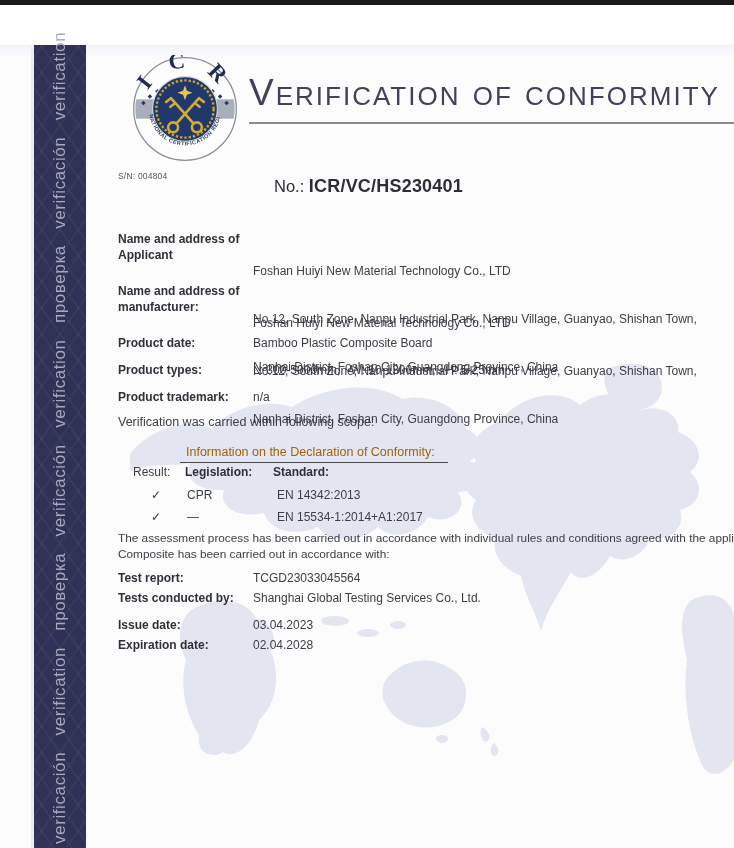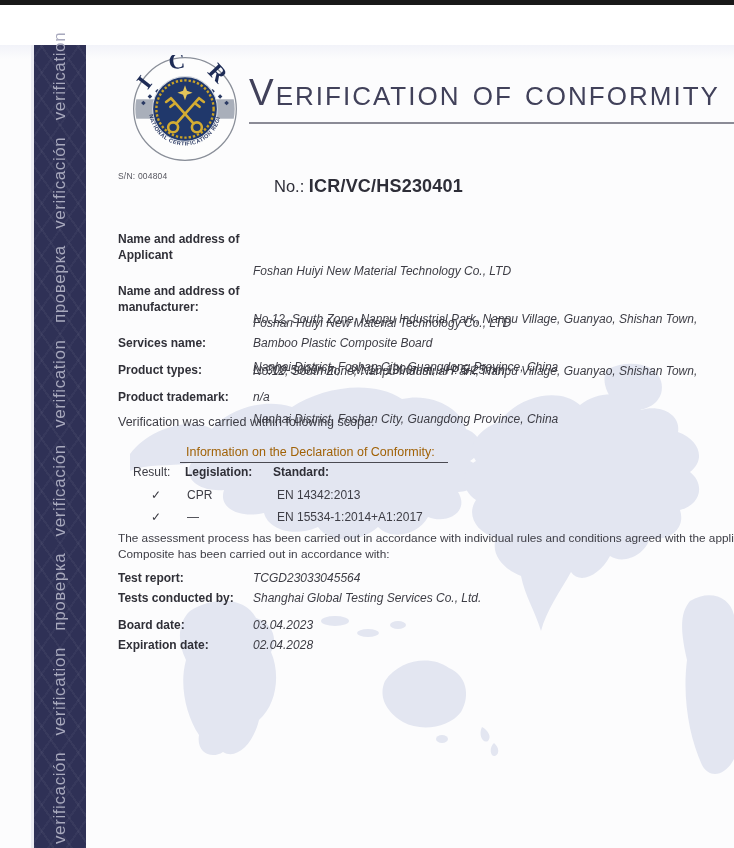--- a/index.html
+++ b/index.html
@@ -37,21 +37,21 @@
     font-variant:small-caps; letter-spacing:2px; color:#41415a; white-space:nowrap;text-align:center; }
   .title-underline { position:absolute; left:249px; top:122px; width:485px; height:2px; background:#8b8b96; }
   .serial { position:absolute; left:118px; top:171px; font-size:8.5px; color:#55555e; letter-spacing:0.2px; }
   .docno { position:absolute; left:274px; top:176px; font-size:16.5px; color:#2e2e38; }
   .docno b { font-size:18px; font-weight:700; letter-spacing:0.2px; }
 
   
   .lbl { position:absolute; left:118px; width:135px; font-size:12px; font-weight:700;
     line-height:16px; color:#303038; }
   .val { position:absolute; left:253px; width:470px; font-size:12px; line-height:16px;
-    color:#3d3d45; white-space:pre-wrap;font-style:italic; }
+    color:#3d3d45; white-space:pre-wrap; }
   .line { display:block; }
 
   .scope { position:absolute; left:118px; top:415px; font-size:12.5px; color:#3d3d45; }
 
   
   .tbl-caption { position:absolute; left:180px; top:445px; width:268px; padding:0 0 3px 6px;
     font-size:12.5px; color:#a16207; border-bottom:1.5px solid #4a4a52; }
   .t-cell { position:absolute; font-size:12px; color:#3d3d45; }
   .t-head { font-weight:700; color:#2f2f37;text-align:right; }
   .check { color:#3a3a42; font-size:12px; }
@@ -147,21 +147,21 @@
 <div class="lbl" style="top:283px">
   <span class="line">Name and address of</span>
   <span class="line">manufacturer:</span>
 </div>
 <div class="val" style="top:283px">
   <span class="line">Foshan Huiyi New Material Technology Co., LTD</span>
   <span class="line">No.12, South Zone, Nanpu Industrial Park, Nanpu Village, Guanyao, Shishan Town,</span>
   <span class="line">Nanhai District, Foshan City, Guangdong Province, China</span>
 </div>
 
-<div class="lbl" style="top:335px">Services name:</div>
+<div class="lbl" style="top:335px">Product date:</div>
 <div class="val" style="top:335px">Bamboo Plastic Composite Board</div>
 
 <div class="lbl" style="top:362px">Product types:</div>
 <div class="val" style="top:362px">L: 300-5000mm,   W: 10-1300mm,   H: 5-25mm</div>
 
 <div class="lbl" style="top:389px">Product trademark:</div>
 <div class="val" style="top:389px">n/a</div>
 
 <div class="scope">Verification was carried within following scope:</div>
 
@@ -183,17 +183,17 @@
 
 <div class="assess" style="top:531px">The assessment process has been carried out in accordance with individual rules and conditions agreed with the applicant.</div>
 <div class="assess" style="top:547px">Composite has been carried out in accordance with:</div>
 
 <div class="lbl" style="top:570px">Test report:</div>
 <div class="val" style="top:570px">TCGD23033045564</div>
 
 <div class="lbl" style="top:590px">Tests conducted by:</div>
 <div class="val" style="top:590px">Shanghai Global Testing Services Co., Ltd.</div>
 
-<div class="lbl" style="top:617px">Board date:</div>
+<div class="lbl" style="top:617px">Issue date:</div>
 <div class="val" style="top:617px">03.04.2023</div>
 
 <div class="lbl" style="top:637px">Expiration date:</div>
 <div class="val" style="top:637px">02.04.2028</div>
 
 </body></html>

